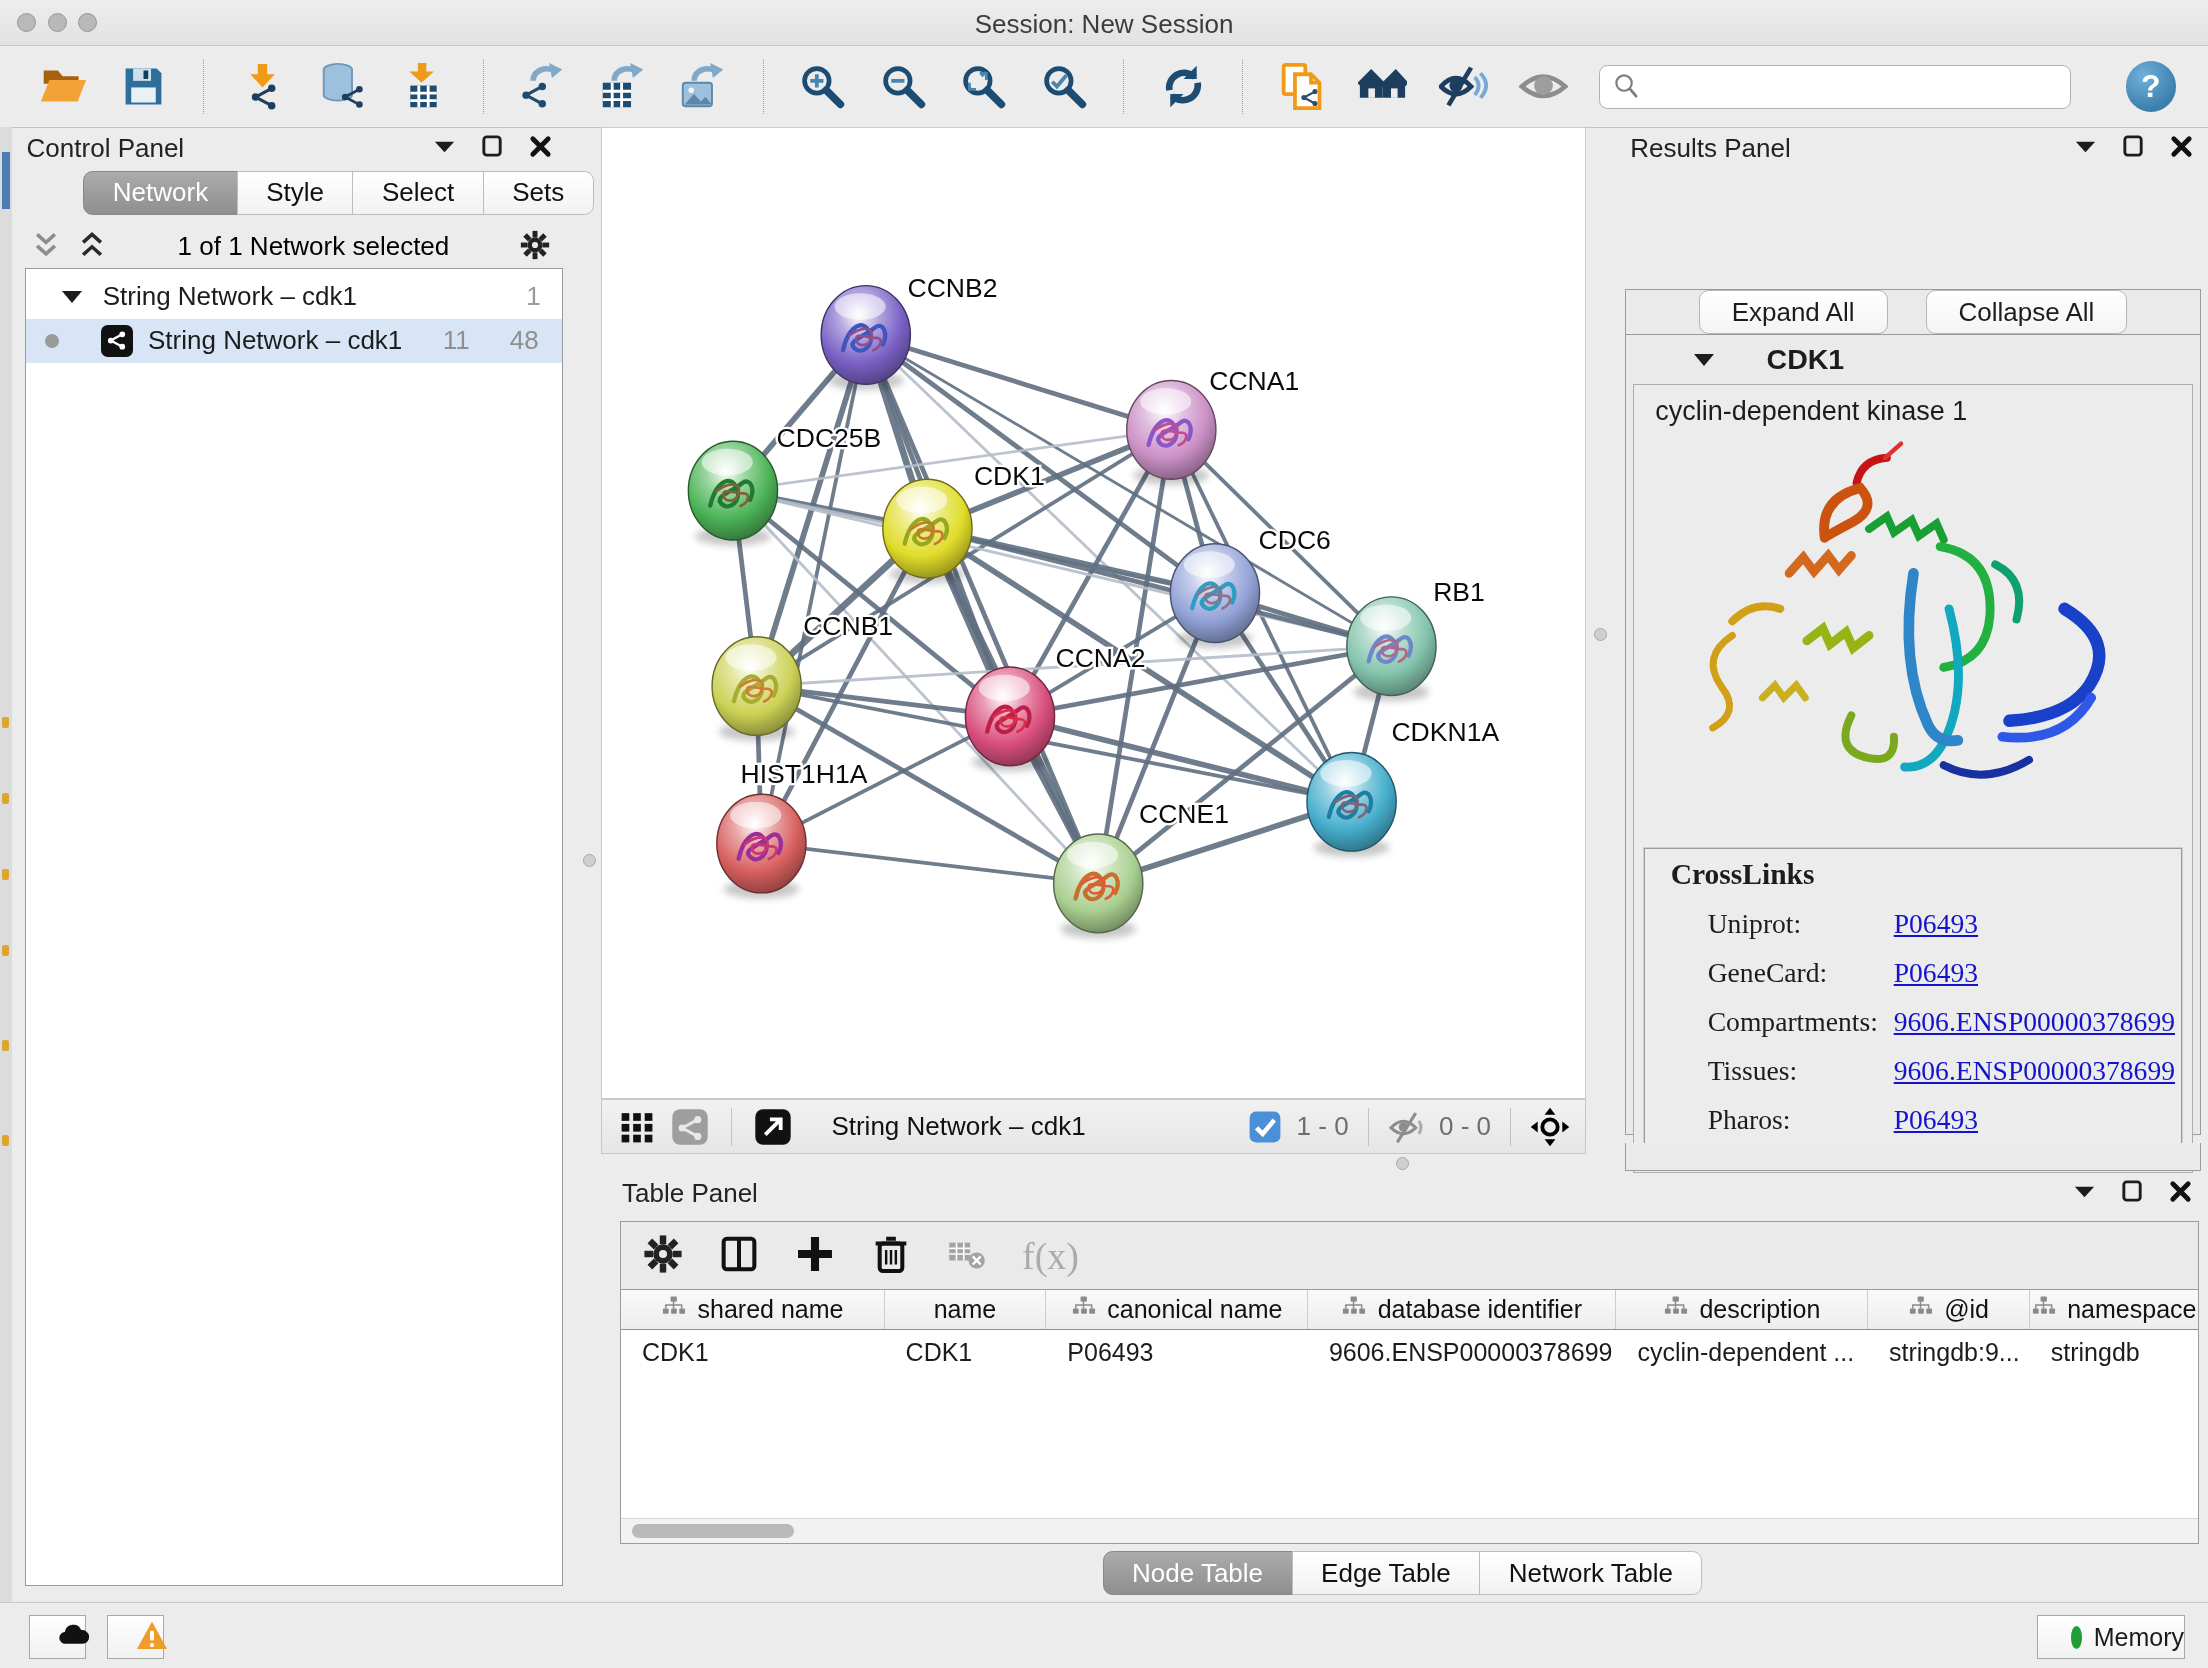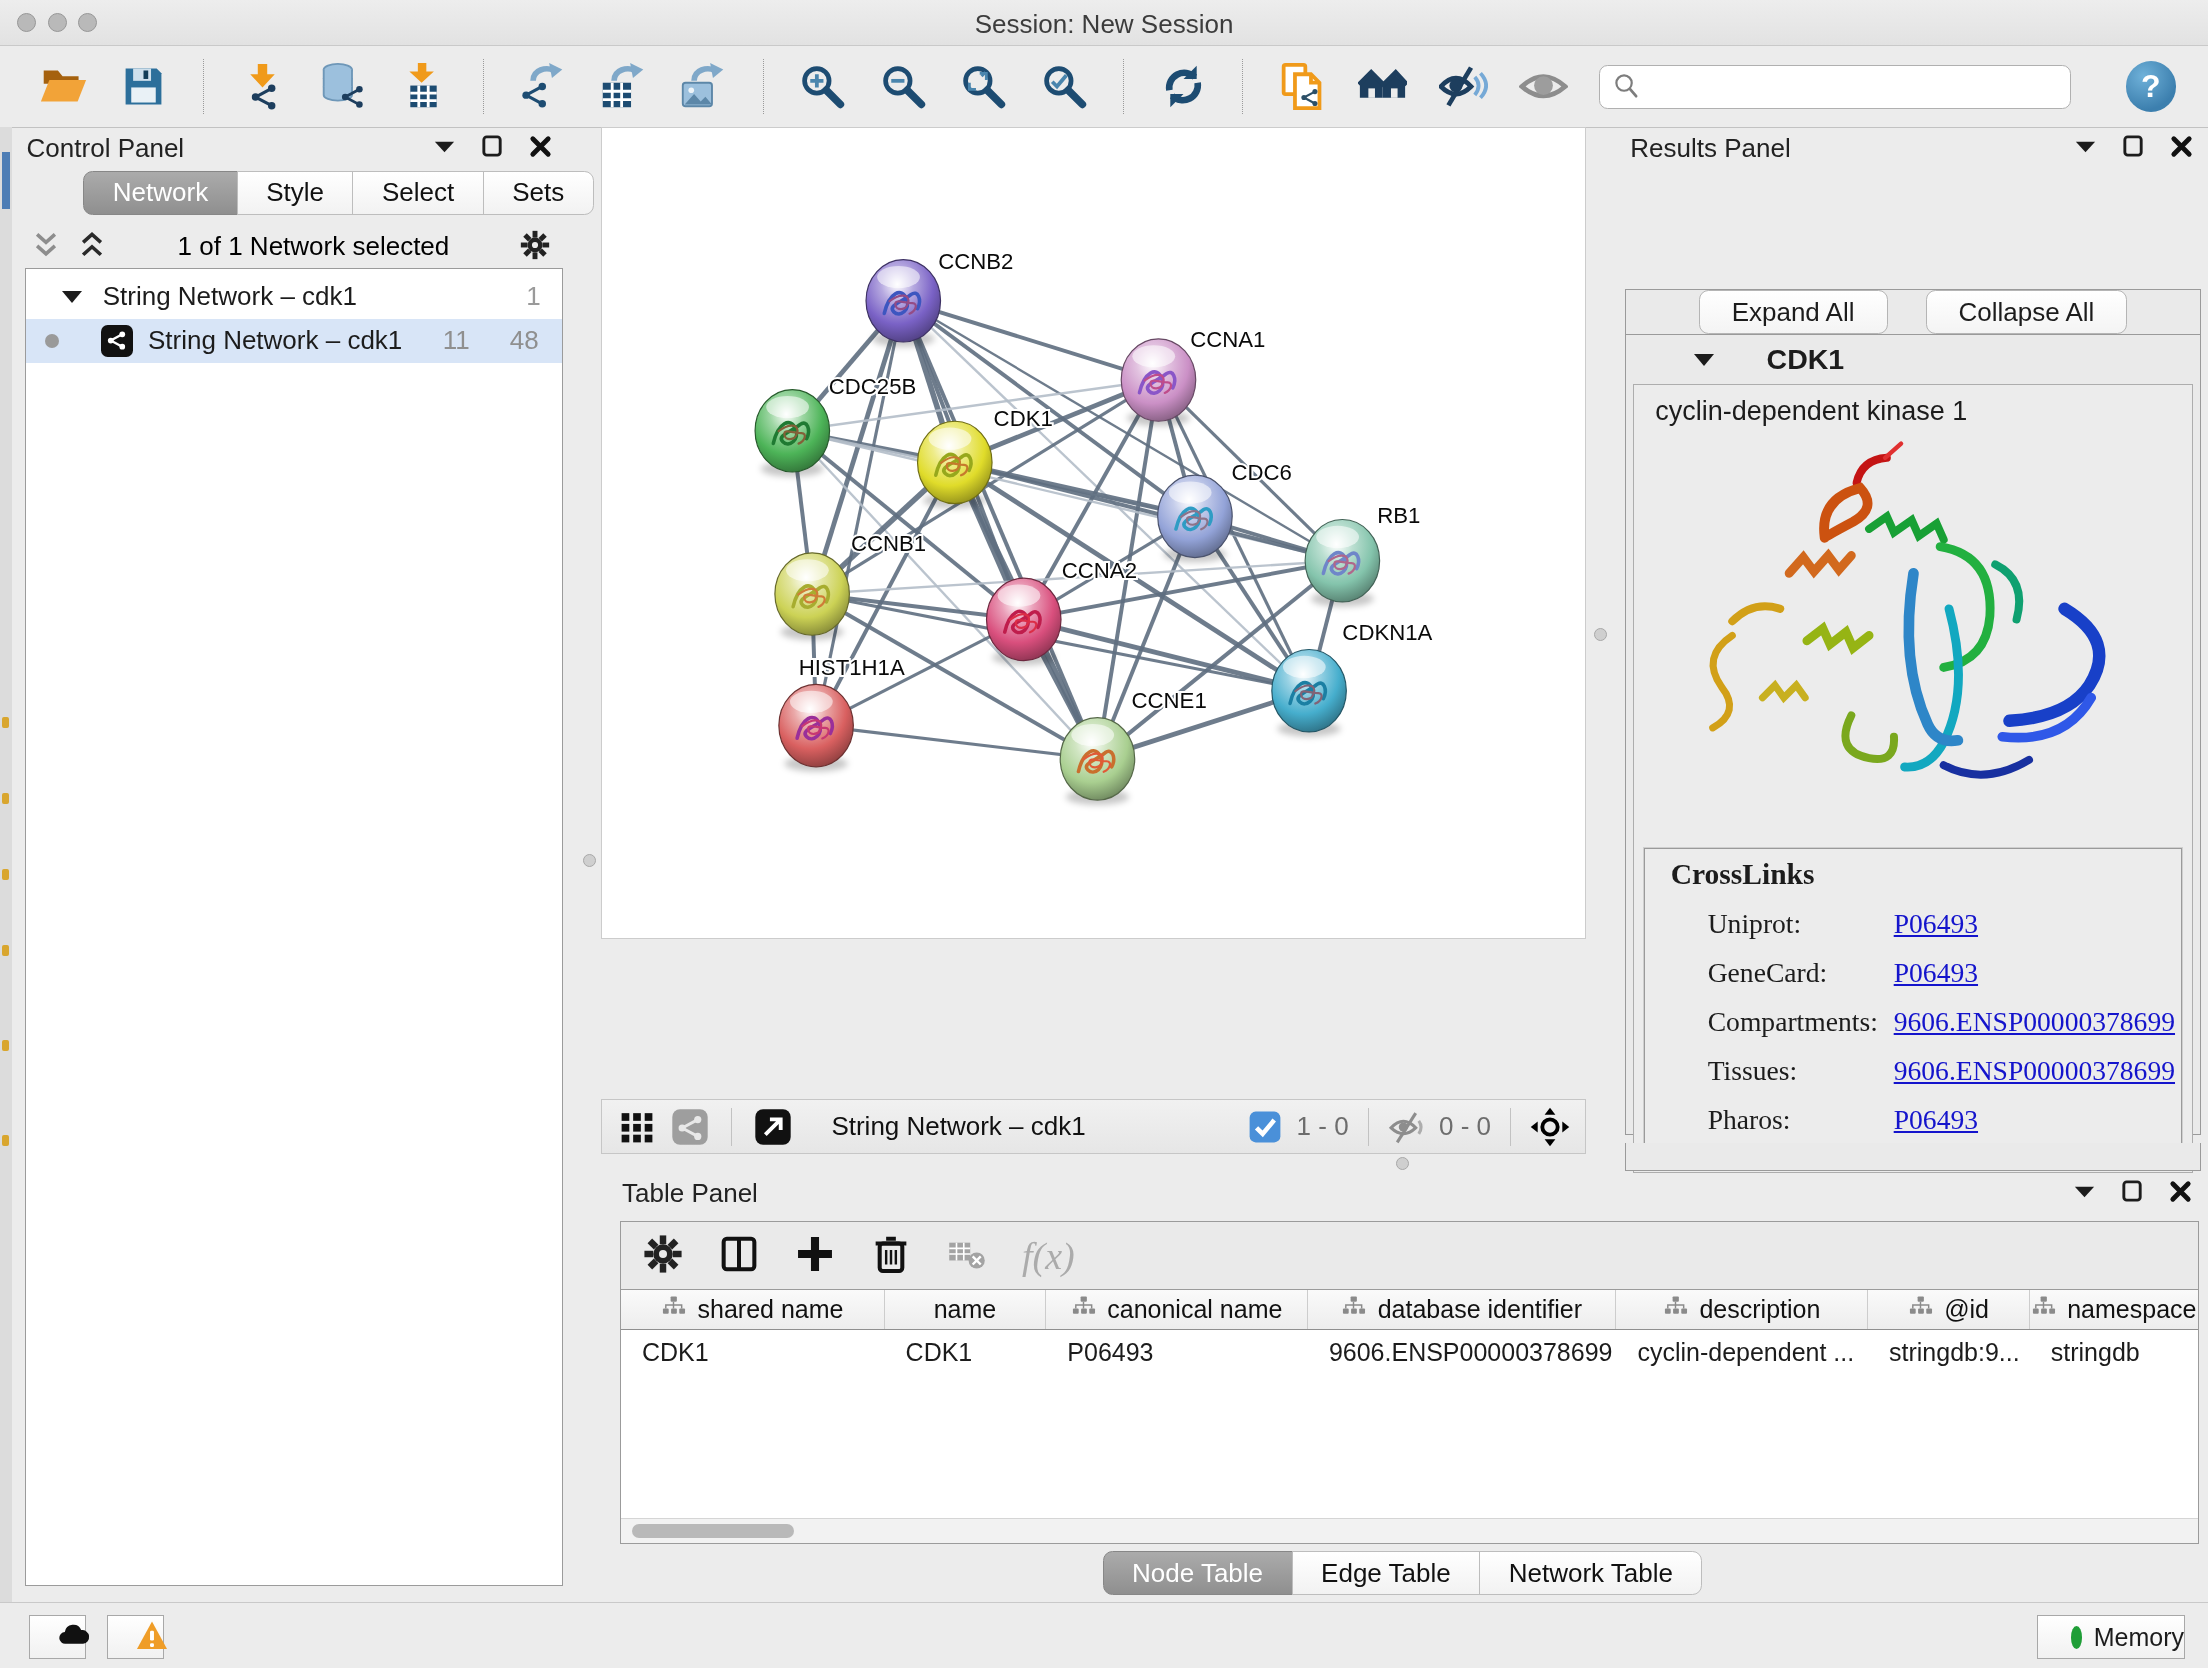--- a/index.html
+++ b/index.html
@@ -59,21 +59,21 @@
   .tree-dot { width:14.3px; height:14.3px; border-radius:50%; background:#9a9a9a; margin-right:42px; }
   .share-chip { width:32px; height:32px; border-radius:6.7px; background:#111;
     display:flex; align-items:center; justify-content:center; margin-right:15px; }
   .share-chip svg { width:23px; height:23px; }
   .tree-child .nums { margin-left:auto; display:flex; gap:40px; color:#8f8f8f; }
   
   .edge-sliver { position:absolute; left:0; top:127px; width:12.4px; height:1541px; background:#dcdcdc; }
   .edge-sliver .blue { position:absolute; left:1.9px; top:25px; width:8.6px; height:57px; background:#4d7db5; }
   .edge-sliver .dot { position:absolute; left:1.9px; width:7.6px; height:11.4px; background:#d9a62e; border-radius:1.9px; }
   
-  .net-canvas { position:absolute; left:601px; top:127px; width:985px; height:812px;
+  .net-canvas { position:absolute; left:601px; top:127px; width:985px; height:972px;
     background:#fff; border:1px solid #cccccc; }
   .net-canvas svg { width:100%; height:100%; display:block; }
   .net-toolbar { position:absolute; left:601px; top:1099px; width:985px; height:55px;
     background:linear-gradient(#f1f1f1,#e6e6e6); border:1px solid #c6c6c6;
     display:flex; align-items:center; padding:0 15px; gap:13.3px; }
   .net-toolbar .nt-icon svg { width:40px; height:40px; display:block; }
   .nt-sep { width:0; height:38px; border-left:1px solid #c2c2c2; margin:0 7.6px; }
   .nt-name { font-size:26px; margin-left:25px; color:#111; }
   .nt-right { margin-left:auto; display:flex; align-items:center; gap:11.4px; }
   .nt-count { font-size:26px; color:#6d6d6d; }
@@ -104,21 +104,21 @@
   .xl-label { width:186px; }
   .xl-val { color:#1414cc; text-decoration:underline; }
   .rp-footer { position:absolute; left:7.6px; right:7.6px; bottom:0px; height:28.5px;
     border:1.9px solid #9a9a9a; border-top:none; background:#eaeaea; }
   
   .table-panel { position:absolute; left:597px; top:1172px; width:1611px; height:422px; }
   .tp-content { position:absolute; left:23px; right:9.5px; top:49px; height:323px;
     border:1.9px solid #9b9b9b; background:#eaeaea; display:flex; flex-direction:column; }
   .tp-icons { height:67px; display:flex; align-items:center; padding-left:21px; gap:34px; }
   .tp-icons svg { width:42px; height:42px; }
-  .fx-label { font-family:"Liberation Serif", serif; font-style:italic; font-size:38px; color:#ababab; }
+  .fx-label { font-family:"Liberation Serif", serif; font-size:38px; color:#ababab; }
   .tp-table { flex:1; background:#fff; border-top:1.9px solid #9b9b9b; overflow:hidden;
     display:flex; flex-direction:column; }
   .tp-header { display:flex; height:40px; background:linear-gradient(#fafafa,#ededed);
     border-bottom:1.9px solid #8f8f8f; }
   .th-cell { display:flex; align-items:center; justify-content:center; gap:11.4px;
     font-size:25px; color:#111; border-right:1px solid #cdcdcd; overflow:hidden; white-space:nowrap; }
   .th-cell svg { width:25px; height:25px; flex:none; }
   .tp-row { display:flex; height:44px; }
   .td-cell { font-size:25px; display:flex; align-items:center; padding-left:21px;
     overflow:hidden; white-space:nowrap; }

